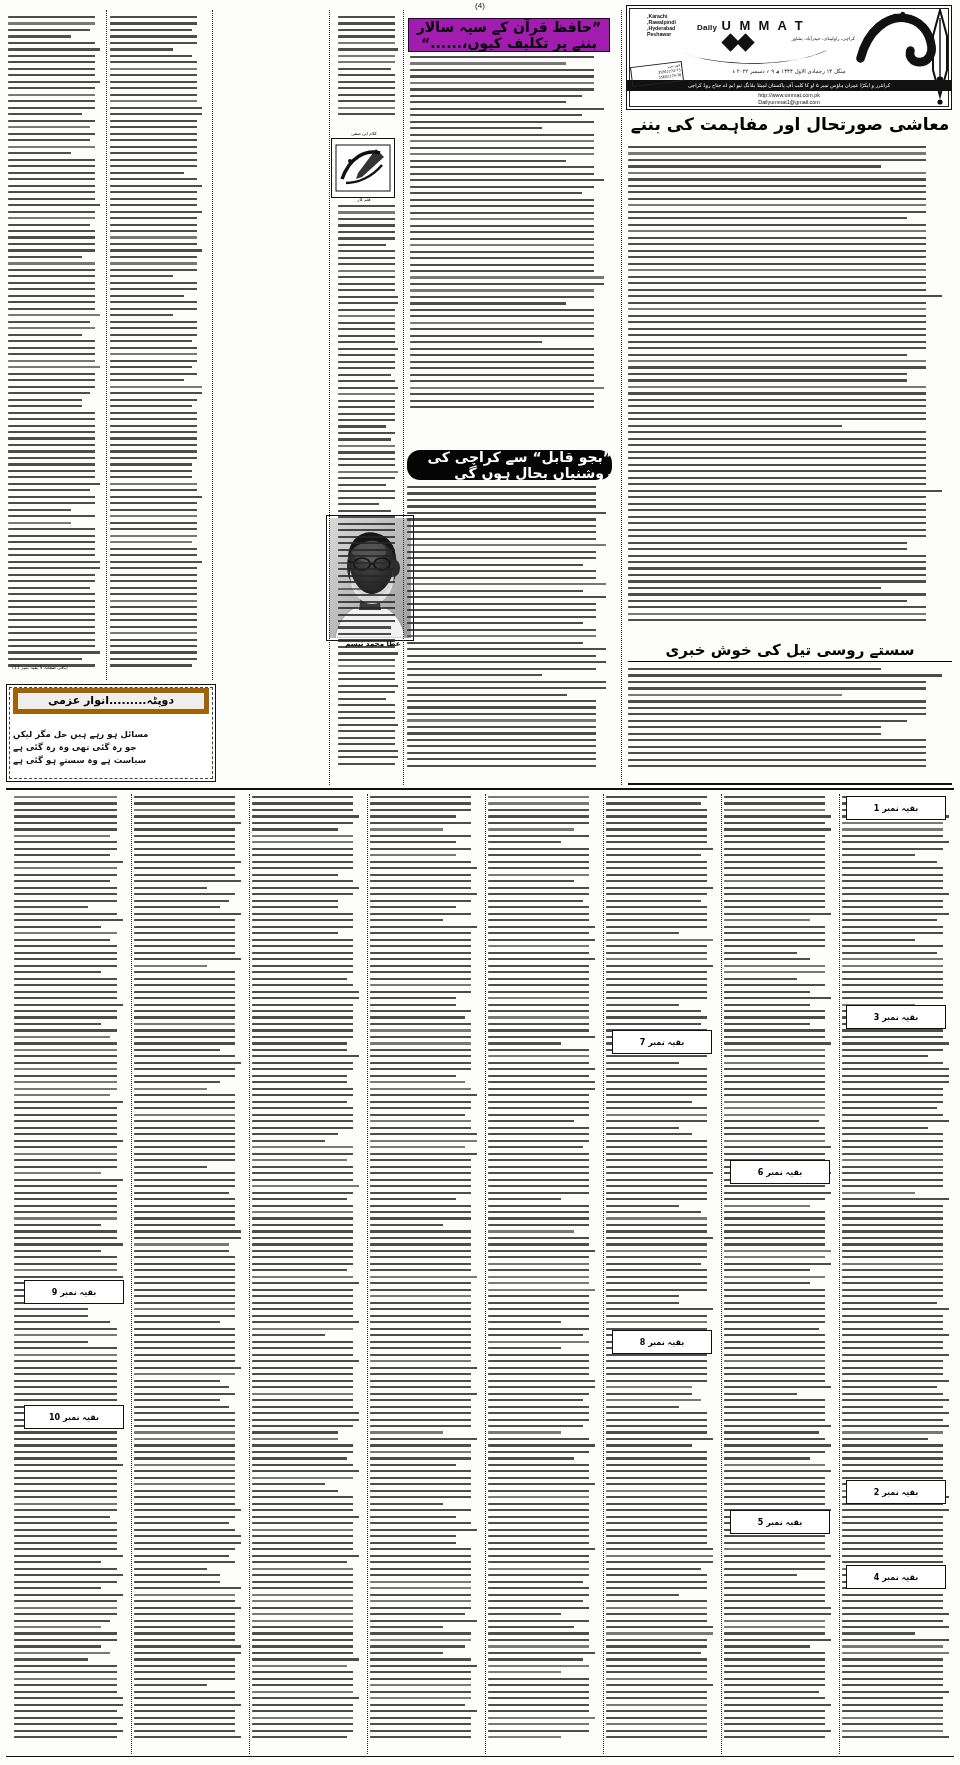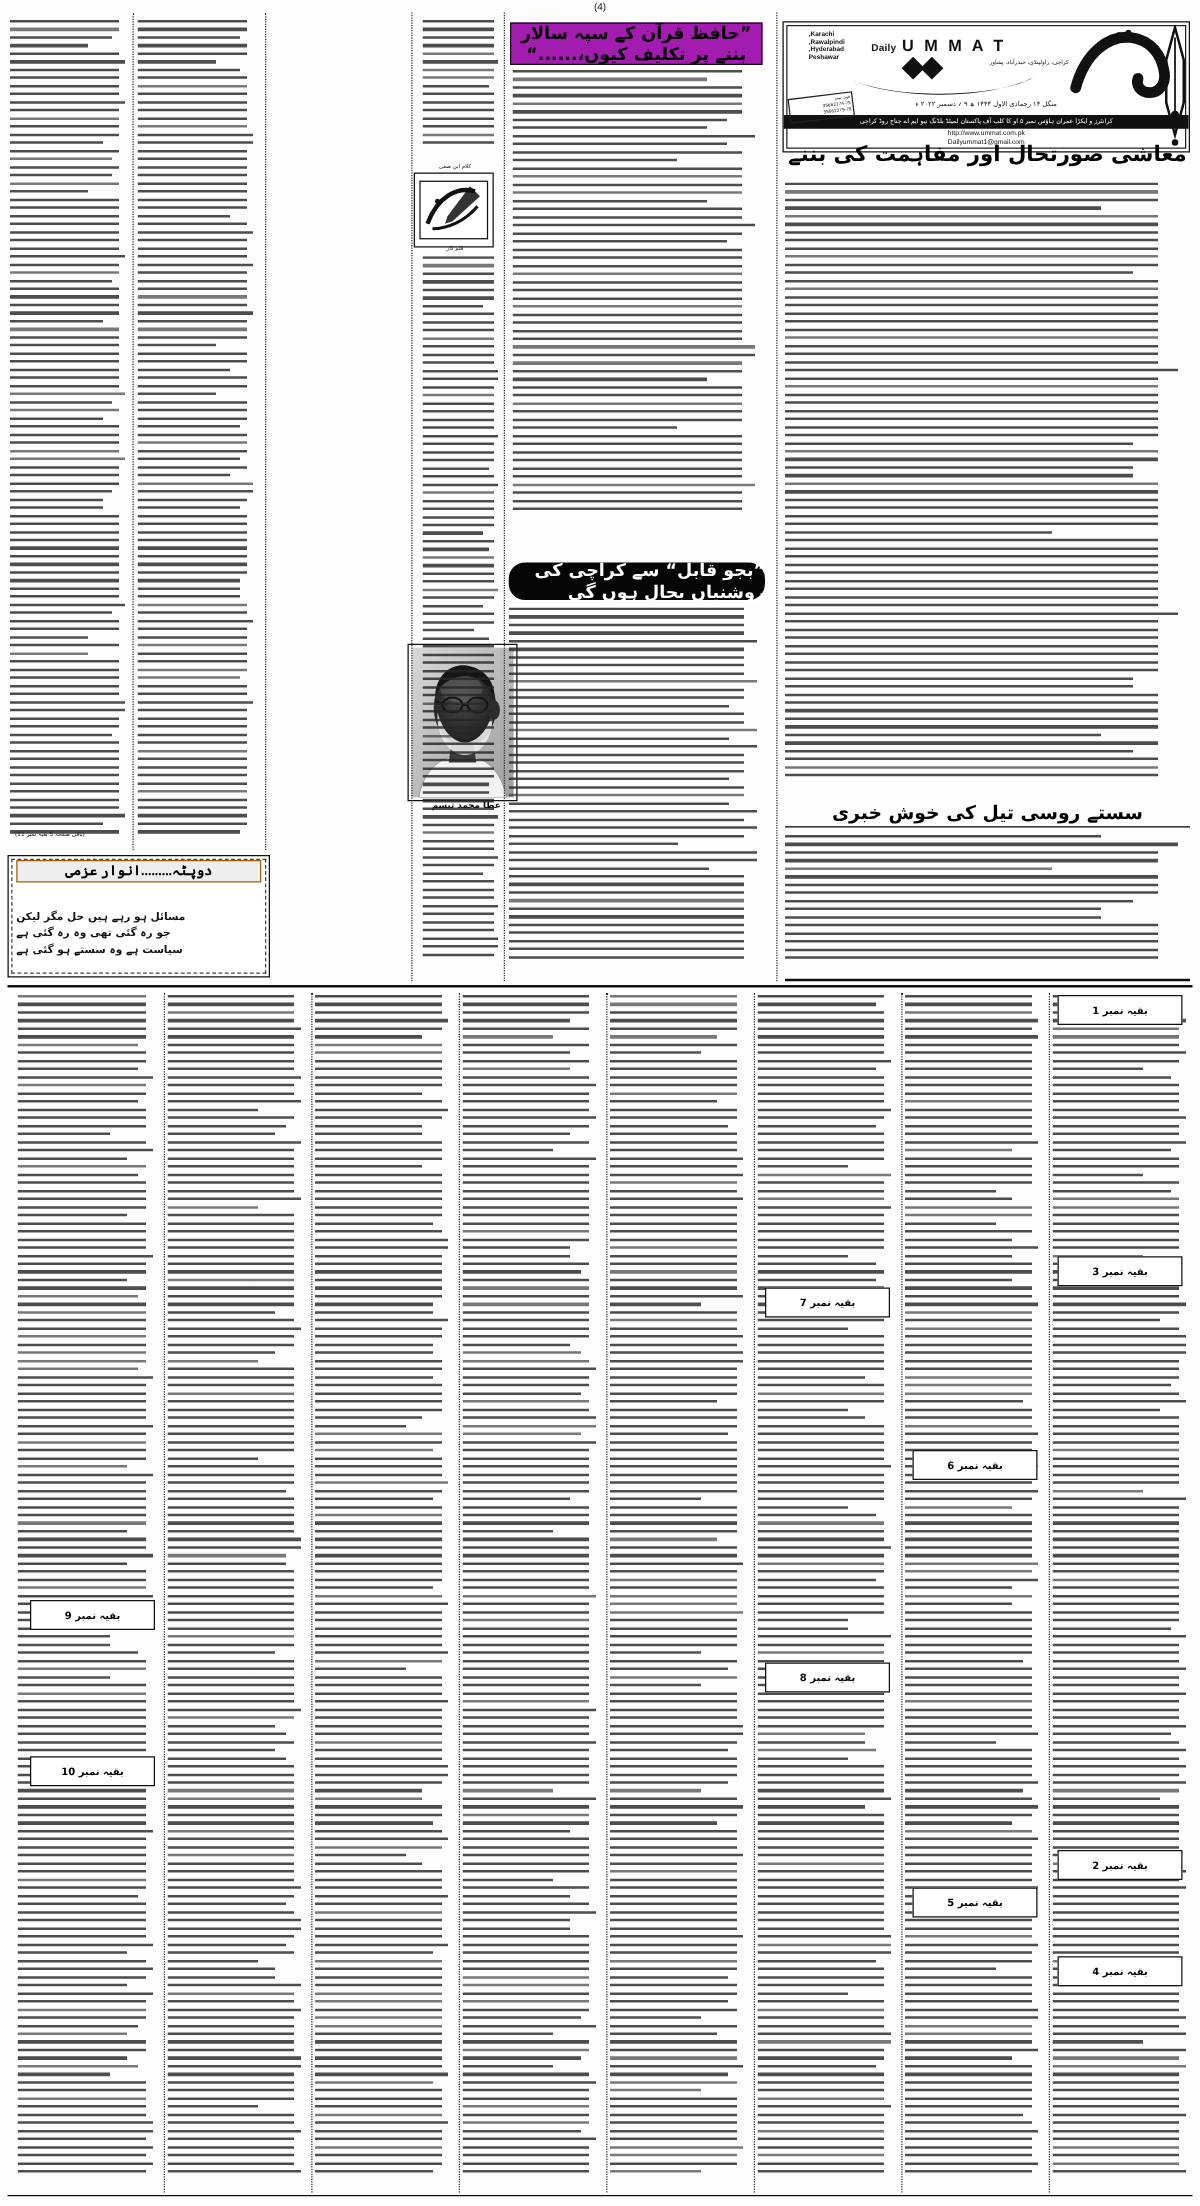--- a/index.html
+++ b/index.html
@@ -117,23 +117,23 @@
     color:#111;line-height:5.4px;
   }
 
   
   .poem{
     position:absolute;border:1.5px solid #111;background:#fff;
   }
   .poem-inner{position:absolute;inset:2px;border:1px dashed #444;}
   .poem-title{
     position:absolute;top:3px;left:6px;right:6px;height:16px;
-    border:1px solid #a16207;background:#eee;
+    border:5px solid #a16207;background:#eee;
     direction:rtl;text-align:center;font-size:11px;font-weight:bold;
-    line-height:16px;color:#000;font-family:Liberation Serif, serif;
+    line-height:16px;color:#000;
   }
   .poem-lines{
     position:absolute;left:6px;right:6px;top:23px;bottom:4px;
     direction:rtl;text-align:left;margin-top:20px;
   }
   .poem-lines div{
     font-size:8.5px;line-height:13px;color:#111;font-weight:bold;
   }
 
   
@@ -158,21 +158,21 @@
   .tline.i4{background:linear-gradient(90deg,#2a2a2a 0 66%,transparent 66%);}
   .tline.light{opacity:.62;}
 </style>
 </head>
 <body>
 
 <div class="page">
 
   <div class="folio">(4)</div>
 
-  <div class="masthead" style="right:8px;top:17px;width:324px;height:103px;">
+  <div class="masthead" style="right:8px;top:5px;width:324px;height:103px;">
     <div class="mast-inner"></div>
 
     <div class="mast-logo">
       <svg viewBox="0 0 100 66" preserveAspectRatio="xMidYMid meet">
         <path d="M12 50 C20 20 40 6 58 8 C74 10 84 22 86 38 C87 46 82 54 74 54 C66 54 62 48 64 42" fill="none" stroke="#111" stroke-width="9" stroke-linecap="round"></path>
         <path d="M40 14 C44 6 52 4 56 10" fill="none" stroke="#111" stroke-width="4"></path>
         <circle cx="48" cy="6" r="2.4" fill="#111"></circle>
         <circle cx="56" cy="4" r="2.4" fill="#111"></circle>
       </svg>
     </div>

